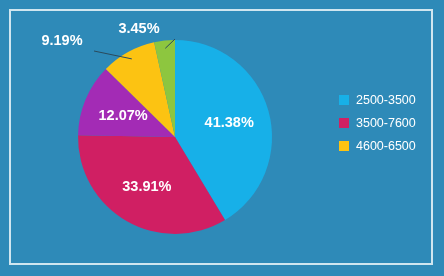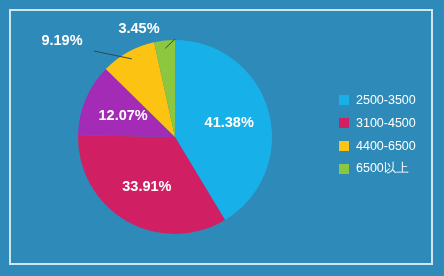--- a/index.html
+++ b/index.html
@@ -106,26 +106,22 @@
     </svg>
   </div>
 
   <div id="legend">
       <div class="legend-row">
         <span class="legend-swatch" style="background: rgb(23, 176, 232);"></span>
         <span class="legend-label">2500-3500</span>
       </div>
       <div class="legend-row">
         <span class="legend-swatch" style="background: rgb(208, 31, 99);"></span>
-        <span class="legend-label">3100-4500</span>
+        <span class="legend-label">3500-7600</span>
       </div>
       <div class="legend-row">
         <span class="legend-swatch" style="background: rgb(252, 195, 18);"></span>
-        <span class="legend-label">4400-6500</span>
-      </div>
-      <div class="legend-row">
-        <span class="legend-swatch" style="background: rgb(141, 198, 63);"></span>
-        <span class="legend-label">6500以上</span>
+        <span class="legend-label">4600-6500</span>
       </div>
     </div>
 
   <div id="inner-frame"></div>
 </div>
 
 </body></html>

